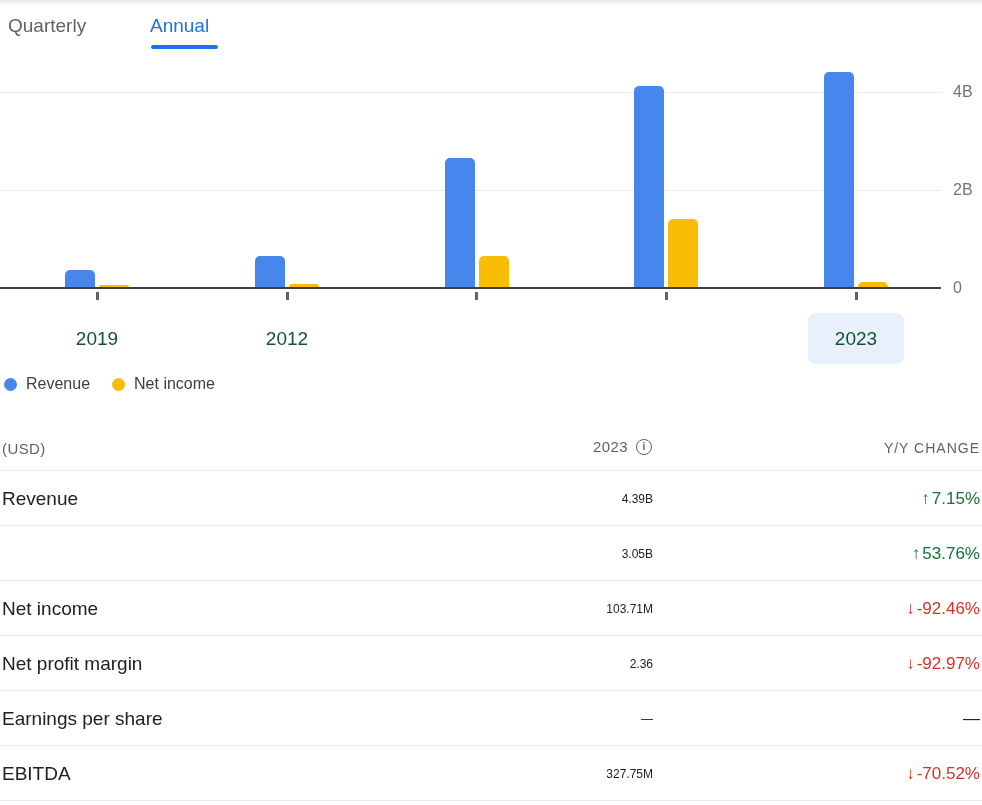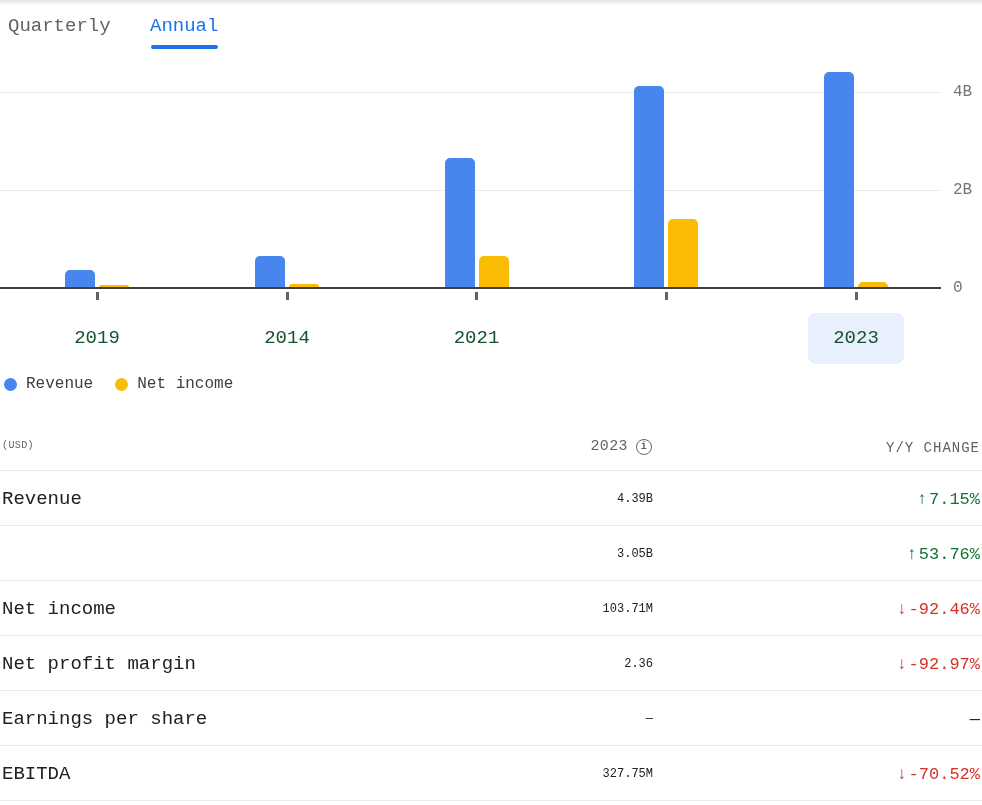--- a/index.html
+++ b/index.html
@@ -1,17 +1,17 @@
 <!DOCTYPE html>
 <html><head>
 <meta charset="utf-8">
 <style>
   html,body{margin:0;padding:0;background:#fff;}
   .screen{position:relative;width:982px;height:805px;background:#fff;overflow:hidden;
-          font-family:Liberation Mono, monospace;-webkit-font-smoothing:antialiased;}
+          font-family:Liberation Sans, sans-serif;-webkit-font-smoothing:antialiased;}
   .top-shadow{position:absolute;left:0;top:0;width:982px;height:6px;
           background:linear-gradient(to bottom,rgba(0,0,0,0.10),rgba(0,0,0,0));}
 
   
   .tab{position:absolute;top:15px;font-size:19px;cursor:pointer;white-space:nowrap;}
   .tab-quarterly{left:8px;color:#5f6368;}
   .tab-annual{left:150px;color:#1a73e8;}
   .tab-underline{position:absolute;left:151px;top:45px;width:67px;height:4px;
           background:#1a73e8;border-radius:2px;}
 
@@ -30,21 +30,21 @@
   .year.selected{background:#e8f0fe;}
 
   
   #legend{position:absolute;left:4px;top:374px;height:20px;display:flex;align-items:center;
           column-gap:22px;font-size:16px;color:#3c4043;}
   .legend-item{display:flex;align-items:center;column-gap:9px;}
   .legend-dot{width:13px;height:13px;border-radius:50%;background:#ccc;}
 
   
   #table{position:absolute;left:0;top:430px;width:982px;height:375px;}
-  .th-usd{position:absolute;left:2px;top:10px;font-size:10px;color:#5f6368;letter-spacing:.4px;}
+  .th-usd{position:absolute;left:2px;top:10px;font-size:15px;color:#5f6368;letter-spacing:.4px;}
   .th-year{position:absolute;right:330px;top:8px;display:flex;align-items:center;column-gap:8px;
           font-size:15px;color:#5f6368;letter-spacing:.4px;}
   .info-icon{width:14px;height:14px;border:1.5px solid #5f6368;border-radius:50%;
           display:flex;align-items:center;justify-content:center;
           font-size:10px;font-weight:bold;color:#5f6368;cursor:pointer;}
   .th-change{position:absolute;right:2px;top:10px;font-size:14px;color:#5f6368;letter-spacing:1px;}
 
   .trow{position:absolute;left:0;width:982px;height:55px;border-top:1px solid #e8eaed;}
   .rlabel{position:absolute;left:2px;top:50%;transform:translateY(-50%);
           font-size:19px;color:#202124;white-space:nowrap;}
@@ -89,22 +89,21 @@
       <div class="tick" style="left: 475px;"></div>
       <div class="tick" style="left: 664.5px;"></div>
       <div class="tick" style="left: 854.5px;"></div>
       <div class="ylabel" style="top: 23px;">4B</div>
       <div class="ylabel" style="top: 121px;">2B</div>
       <div class="ylabel" style="top: 219px;">0</div>
     </div>
   <div id="years">
 
   <div class="year" style="left: 49px;">2019</div>
-      <div class="year" style="left: 239px;">2014</div>
-      <div class="year" style="left: 428.5px;">2021</div>
+      <div class="year" style="left: 239px;">2012</div>
       <div class="year selected" style="left: 808px;">2023</div>
     </div>
 
   <div id="legend">
     <div class="legend-item">
       <span class="legend-dot" style="background: rgb(71, 135, 237);"></span>
       <span>Revenue</span>
     </div>
     <div class="legend-item">
       <span class="legend-dot" style="background: rgb(251, 188, 4);"></span>

